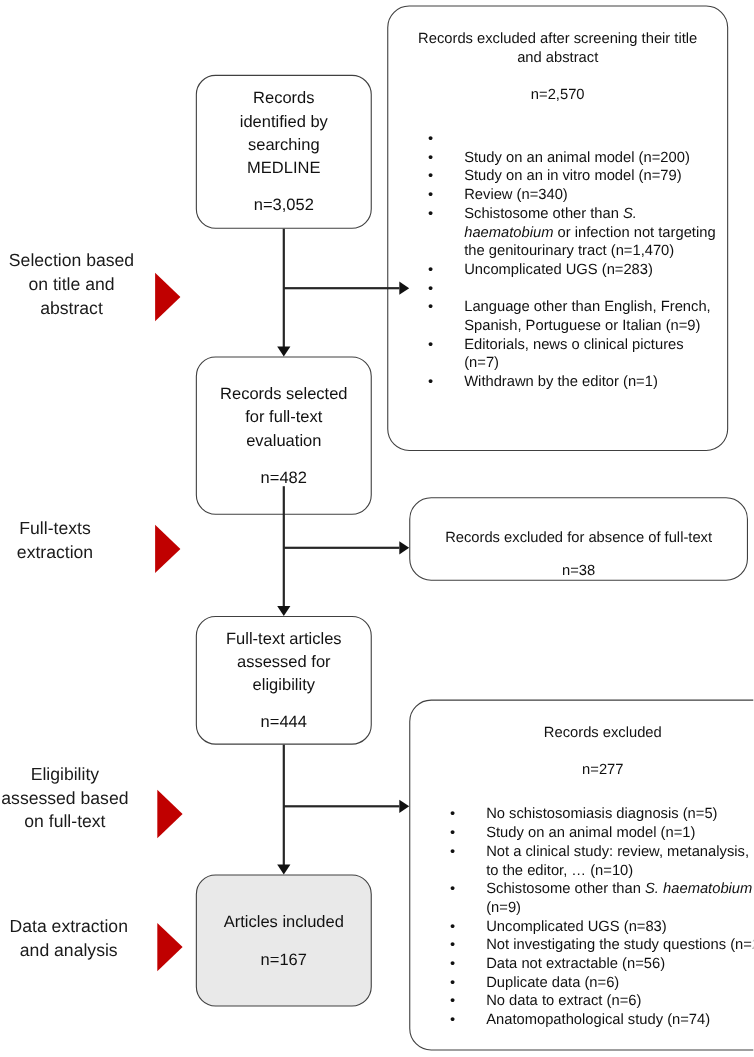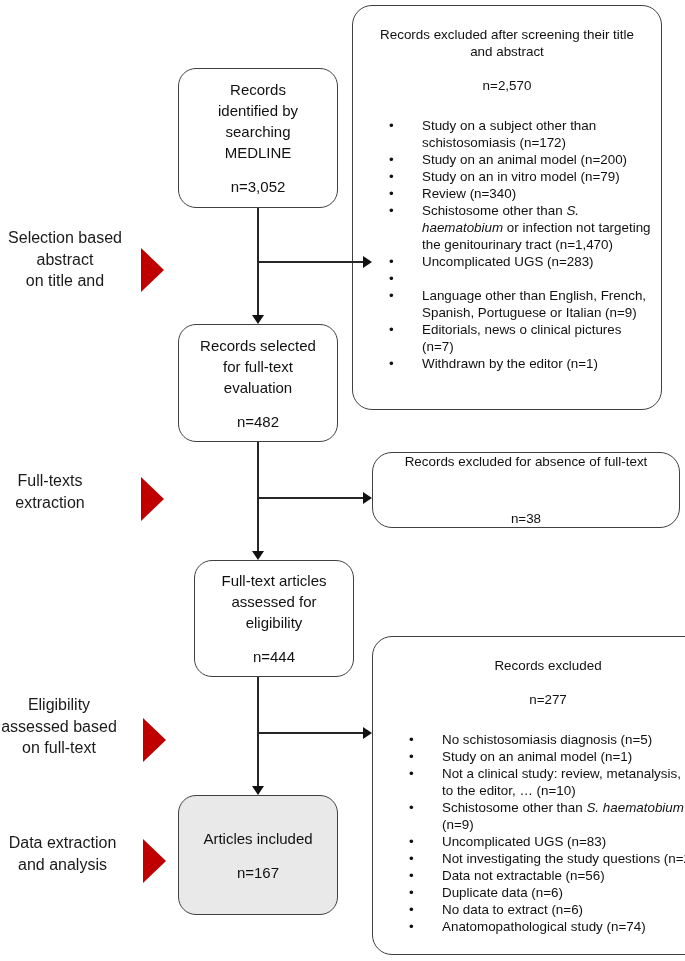--- a/index.html
+++ b/index.html
@@ -62,24 +62,24 @@
     border-radius: 20px;
     box-sizing: border-box;
     font-size: 13.4px;
     line-height: 17px;
   }
   .excl-title { text-align: center; padding: 20px 14px 0; }
   .excl-count { text-align: center; margin-top: 17px; }
   .excl-box.center {
     display: flex;
     flex-direction: column;
-    justify-content: space-between;
+    justify-content: flex-end;
   }
   .excl-box.center .excl-title { padding-top: 0; }
-  .excl-box.center .excl-count { margin-top: 0; }
+  .excl-box.center .excl-count { margin-top: 13px; }
   .excl-list {
     list-style: none;
     margin: 23px 0 0;
     padding: 0 8px 0 36px;
   }
   .excl-list li { display: flex; }
   .excl-list .bullet { flex: 0 0 33px; }
   .excl-list .li-text { flex: 1; }
 
   
@@ -98,22 +98,22 @@
     border-left: 9px solid #111111;
   }
 </style>
 </head>
 <body>
 
 <div class="canvas">
 
   <div class="stage-label" style="left:0;top:227px;width:130px">
       <div>Selection based</div>
+      <div>on title and</div>
       <div>abstract</div>
-      <div>on title and</div>
     </div>
   <div class="stage-arrow" style="left: 141px; top: 248px; border-left-color: rgb(192, 0, 0);"></div>
 
   <div class="stage-label" style="left:0;top:470px;width:100px">
       <div>Full-texts</div>
       <div>extraction</div>
     </div>
   <div class="stage-arrow" style="left: 141px; top: 477px; border-left-color: rgb(192, 0, 0);"></div>
 
   <div class="stage-label" style="left:0;top:694px;width:118px">
@@ -132,30 +132,30 @@
   <div class="flow-box" style="left: 178px; top: 68px; height: 140px; border-color: rgb(64, 64, 64);">
     <div>
         <div>Records</div>
         <div>identified by</div>
         <div>searching</div>
         <div>MEDLINE</div>
       </div>
     <div class="box-count">n=3,052</div>
   </div>
 
-  <div class="flow-box" style="left: 178px; top: 324px; height: 118px; border-color: rgb(64, 64, 64);">
+  <div class="flow-box" style="left: 178px; top: 324px; height: 144px; border-color: rgb(64, 64, 64);">
     <div>
         <div>Records selected</div>
         <div>for full-text</div>
         <div>evaluation</div>
       </div>
     <div class="box-count">n=482</div>
   </div>
 
-  <div class="flow-box" style="left: 194px; top: 560px; height: 117px; border-color: rgb(64, 64, 64);">
+  <div class="flow-box" style="left: 178px; top: 560px; height: 117px; border-color: rgb(64, 64, 64);">
     <div>
         <div>Full-text articles</div>
         <div>assessed for</div>
         <div>eligibility</div>
       </div>
     <div class="box-count">n=444</div>
   </div>
 
   <div class="flow-box included" style="left: 178px; top: 795px; height: 120px; background: rgb(233, 233, 233); border-color: rgb(64, 64, 64);">
     <div>
@@ -166,21 +166,20 @@
 
   <div class="excl-box" style="left: 352px; top: 5px; width: 310px; height: 405px; border-color: rgb(64, 64, 64);">
     <div class="excl-title">
         <div>Records excluded after screening their title</div>
         <div>and abstract</div>
       </div>
     <div class="excl-count">n=2,570</div>
     <ul class="excl-list">
         <li>
           <span class="bullet">•</span>
-          <span class="li-text">Study on a subject other than schistosomiasis (n=172)</span>
         </li>
         <li>
           <span class="bullet">•</span>
           <span class="li-text">Study on an animal model (n=200)</span>
         </li>
         <li>
           <span class="bullet">•</span>
           <span class="li-text">Study on an in vitro model (n=79)</span>
         </li>
         <li>

